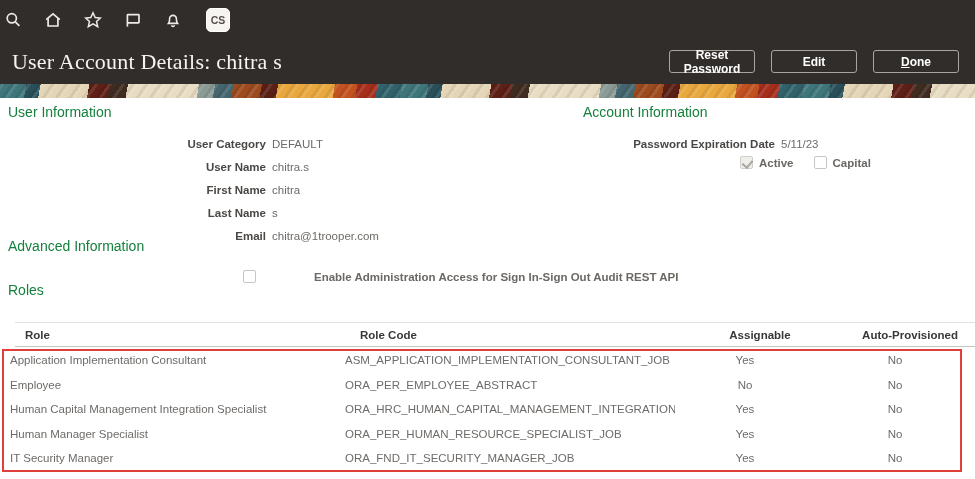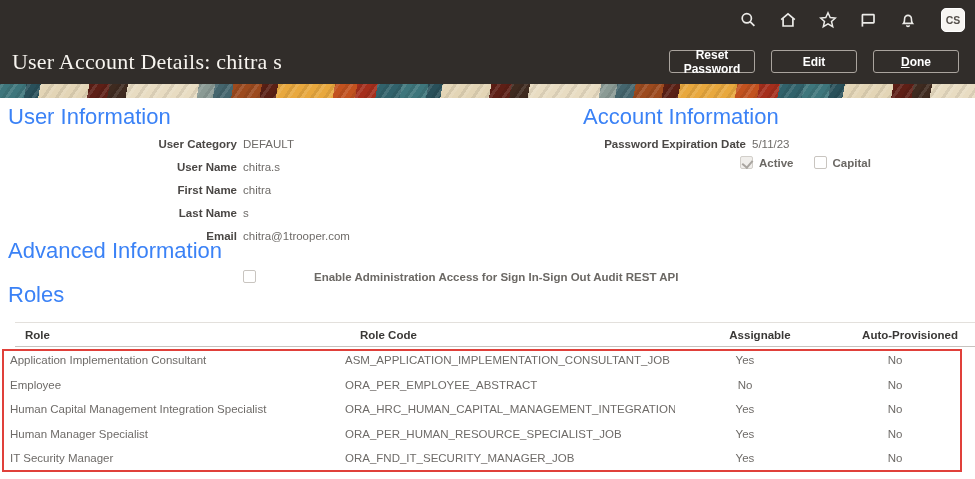--- a/index.html
+++ b/index.html
@@ -2,21 +2,21 @@
 <html><head>
 <meta charset="utf-8">
 <style>
   * { margin:0; padding:0; box-sizing:border-box; }
   html,body { width:975px; height:479px; overflow:hidden; background:#fff;
               font-family:"Liberation Sans", sans-serif; }
   .app { position:relative; width:975px; height:479px; background:#fff; }
 
   
   .topbar { position:absolute; top:0; left:0; width:975px; height:40px;
-            background:#312d2a; display:flex; align-items:center; justify-content:flex-end;
+            background:#312d2a; display:flex; align-items:center; justify-content:flex-start;
             padding-right:10px; gap:14px; }
   .topbar .icon-btn { width:26px; height:26px; display:flex; align-items:center;
             justify-content:center; cursor:pointer; }
   .topbar svg { display:block; }
   .avatar { width:24px; height:24px; background:#f7f5f2; border:1px solid #fff;
             border-radius:5px; color:#55504b; font-size:10.5px; font-weight:bold;
             display:flex; align-items:center; justify-content:center; margin-left:6px; }
 
   
   .titlebar { position:absolute; top:40px; left:0; width:975px; height:44px;
@@ -40,24 +40,24 @@
                #8a9a94 196px 212px, #44656d 212px 230px, #9c4a1e 230px 258px,
                #5a2015 258px 274px, #e8a83e 274px 330px, #c2521f 330px 352px,
                #a52e1c 352px 372px, #31626b 372px 396px); }
   .strip::after { content:""; position:absolute; inset:0;
            background:repeating-linear-gradient(-55deg,
              rgba(255,255,255,0.10) 0 3px, rgba(0,0,0,0.07) 3px 6px,
              rgba(255,255,255,0) 6px 11px); }
 
   
   .content { position:absolute; top:98px; left:0; width:975px; height:381px; background:#fff; }
-  .section-heading { position:absolute; font-size:22px; color:#3b82f6; font-weight:400; }
+  .section-heading { position:absolute; font-size:14px; color:#15803d; font-weight:400; }
 
   .form { position:absolute; }
-  .form-row { display:flex; height:23px; align-items:center; }
+  .form-row { display:flex; height:23px; align-items:center;padding-left:29px; }
   .form-label { width:237px; text-align:right; font-size:11.5px; font-weight:bold; color:#4a4745; }
   .form-value { margin-left:6px; font-size:11.5px; color:#6e6b68; }
   .form.account .form-label { width:163px; }
 
   .cb-row { position:absolute; display:flex; align-items:flex-end; gap:6px; }
   .cb { width:13px; height:13px; border:1px solid #c9c5c0; border-radius:2px;
         background:#fff; position:relative; flex:0 0 auto; }
   .cb.checked { background:#f0eeeb; border-color:#d2cfca; }
   .cb.checked::after { content:""; position:absolute; left:3px; top:1px; width:5px; height:8px;
         border:solid #a9a5a0; border-width:0 2px 2px 0; transform:rotate(40deg); }

